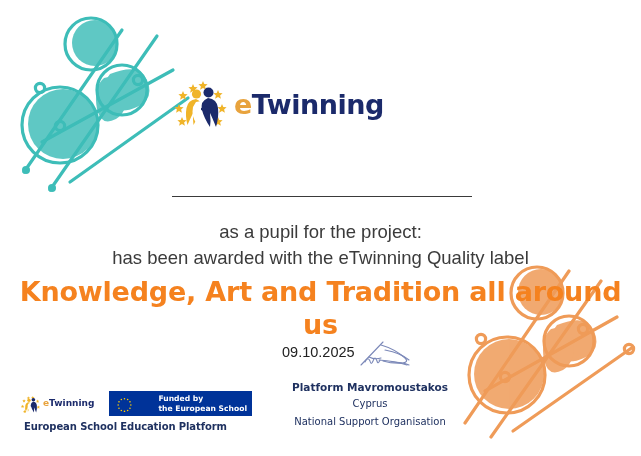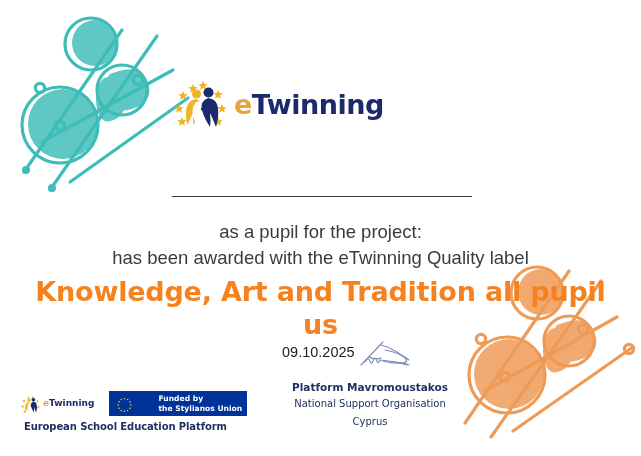--- a/index.html
+++ b/index.html
@@ -298,40 +298,40 @@
 
   </div>
 
   <div id="name-rule"></div>
 
   <div id="award-text">
     <span class="line">as a pupil for the project:</span>
     <span class="line">has been awarded with the eTwinning Quality label</span>
   </div>
 
-  <div id="project-title">Knowledge, Art and Tradition all pupil us</div>
+  <div id="project-title">Knowledge, Art and Tradition all around us</div>
 
   <div id="signature-block">
     <div id="sign-date-row">
       <div id="sign-date">09.10.2025</div>
       <svg id="signature-scribble" viewBox="0 0 72 36">
         <g stroke="#7b88b8" fill="none" stroke-width="1.1" stroke-linecap="round">
           <path d="M2 25 L24 2"></path>
           <path d="M6 22 q3 -6 5 -1 q1 5 3 0 q2 -6 4 0 q1 4 3 -1"></path>
           <path d="M10 17 q6 3 12 1"></path>
           <path d="M22 5 q14 4 24 13 q4 4 -2 5 q-10 1 -20 -2"></path>
           <path d="M26 10 q16 3 24 10"></path>
           <path d="M20 20 q16 1 28 5"></path>
           <path d="M32 22 q12 0 18 3"></path>
         </g>
       </svg>
     </div>
     <div class="sig-name">Platform Mavromoustakos</div>
+    <div class="sig-sub">Cyprus</div>
     <div class="sig-sub">National Support Organisation</div>
-    <div class="sig-sub">Cyprus</div>
   </div>
 
   <div id="footer-logos">
 
     <div id="footer-etwinning">
       <svg id="footer-etwinning-mark" viewBox="0 0 60 52">
         <g fill="#f0b429">
           <polygon points="11,13 12.3,16.1 15.6,16.3 13.1,18.5 13.9,21.7 11,19.9 8.1,21.7 8.9,18.5 6.4,16.3 9.7,16.1"></polygon>
           <polygon points="23,5 24.3,8.1 27.6,8.3 25.1,10.5 25.9,13.7 23,11.9 20.1,13.7 20.9,10.5 18.4,8.3 21.7,8.1"></polygon>
           <polygon points="35,4 36.3,7.1 39.6,7.3 37.1,9.5 37.9,12.7 35,10.9 32.1,12.7 32.9,9.5 30.4,7.3 33.7,7.1"></polygon>
@@ -367,20 +367,20 @@
           <circle cx="15" cy="19.4" r="0.95"></circle>
           <circle cx="11.2" cy="18.4" r="0.95"></circle>
           <circle cx="8.4" cy="15.6" r="0.95"></circle>
           <circle cx="7.4" cy="11.8" r="0.95"></circle>
           <circle cx="8.4" cy="8" r="0.95"></circle>
           <circle cx="11.2" cy="5.2" r="0.95"></circle>
         </g>
       </svg>
       <div id="eu-funding-text">
         <div>Funded by</div>
-        <div>the Stylianos Union</div>
+        <div>the European School</div>
       </div>
     </div>
   </div>
 
   <div id="platform-name">European School Education Platform</div>
 
 </div>
 
 </body></html>

